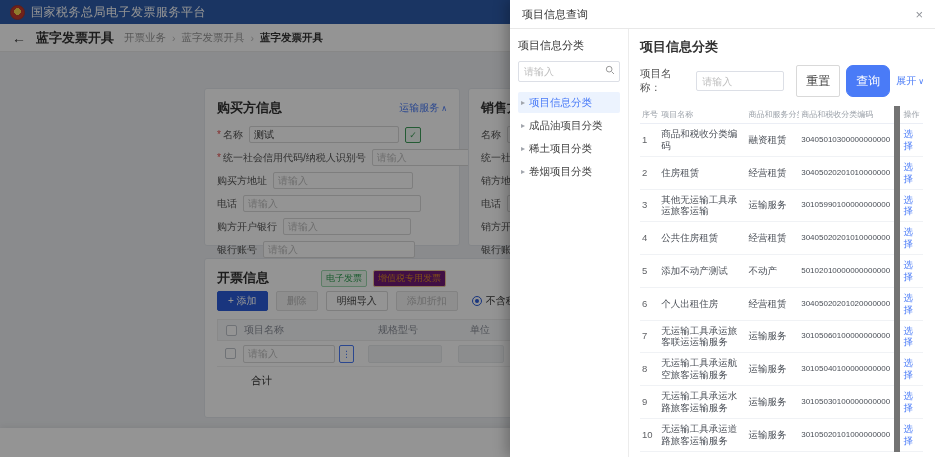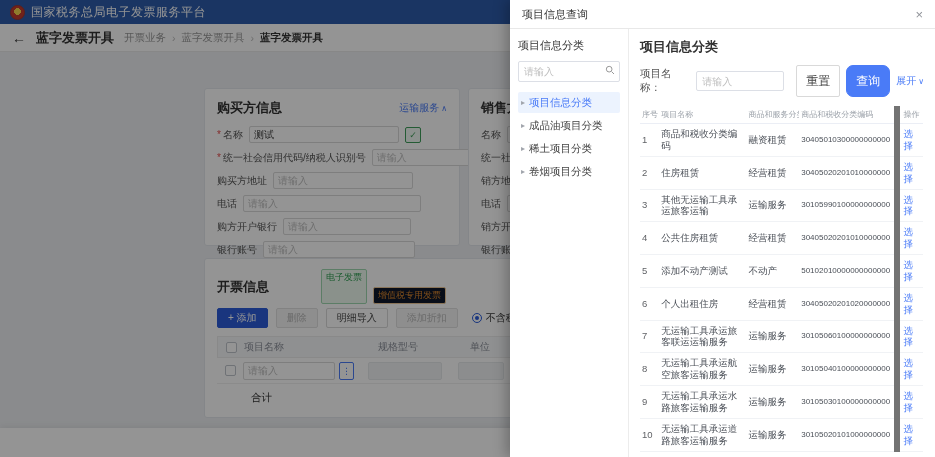--- a/index.html
+++ b/index.html
@@ -35,21 +35,21 @@
   .req::before { content:"*"; color:#e34d4d; margin-right:2px; }
   .f-input { height:17px; border:1px solid #d9d9d9; border-radius:2px; font-size:10px; padding:0 4px; color:#333; background:#fff; outline:none; }
   .f-input::placeholder { color:#bfbfbf; }
   .bf0{width:150px;} .bf1{width:118px;} .bf2{width:140px;} .bf3{width:178px;} .bf4{width:128px;} .bf5{width:152px;}
   .sf0{width:150px;} .sf1{width:118px;} .sf2{width:140px;} .sf3{width:178px;} .sf4{width:128px;} .sf5{width:152px;}
   .picker-green { width:16px; height:16px; border:1px solid #3f9d5a; color:#3f9d5a; border-radius:2px; display:flex; align-items:center; justify-content:center; font-size:9px; cursor:pointer; background:#f2faf4; }
 
   .tags { display:inline-flex; gap:6px; margin-left:8px; vertical-align:1px; }
   .tag { font-size:9px; padding:1px 4px; border-radius:2px; border:1px solid; }
   .tag-green { color:#2f9e52; border-color:#9fd8b0; background:#eefaf0;margin-left:44px; }
-  .tag-orange { color:#d9862c; border-color:#ecc999; background:#0f172a;margin-top:18px; }
+  .tag-orange { color:#d9862c; border-color:#ecc999; background:#701a75; }
 
   .inv-toolbar { display:flex; align-items:center; gap:8px; margin:4px 0 8px; }
   .btn { height:20px; font-size:10px; border-radius:2px; padding:0 10px; border:1px solid #d9d9d9; background:#fff; color:#444; cursor:pointer; white-space:nowrap; }
   .btn-primary { background:#2b5cd9; border-color:#2b5cd9; color:#fff; }
   .btn-disabled { background:#f5f5f5; color:#b8b8b8; border-color:#e0e0e0; cursor:default; }
   .radio-group { display:flex; align-items:center; gap:12px; margin-left:6px; }
   .radio { display:flex; align-items:center; gap:4px; font-size:10px; color:#333; cursor:pointer; }
   .rdot { width:10px; height:10px; border-radius:50%; border:1px solid #c0c4cc; background:#fff; position:relative; }
   .rdot.on { border-color:#2b5cd9; }
   .rdot.on::after { content:""; position:absolute; inset:2px; border-radius:50%; background:#2b5cd9; }

